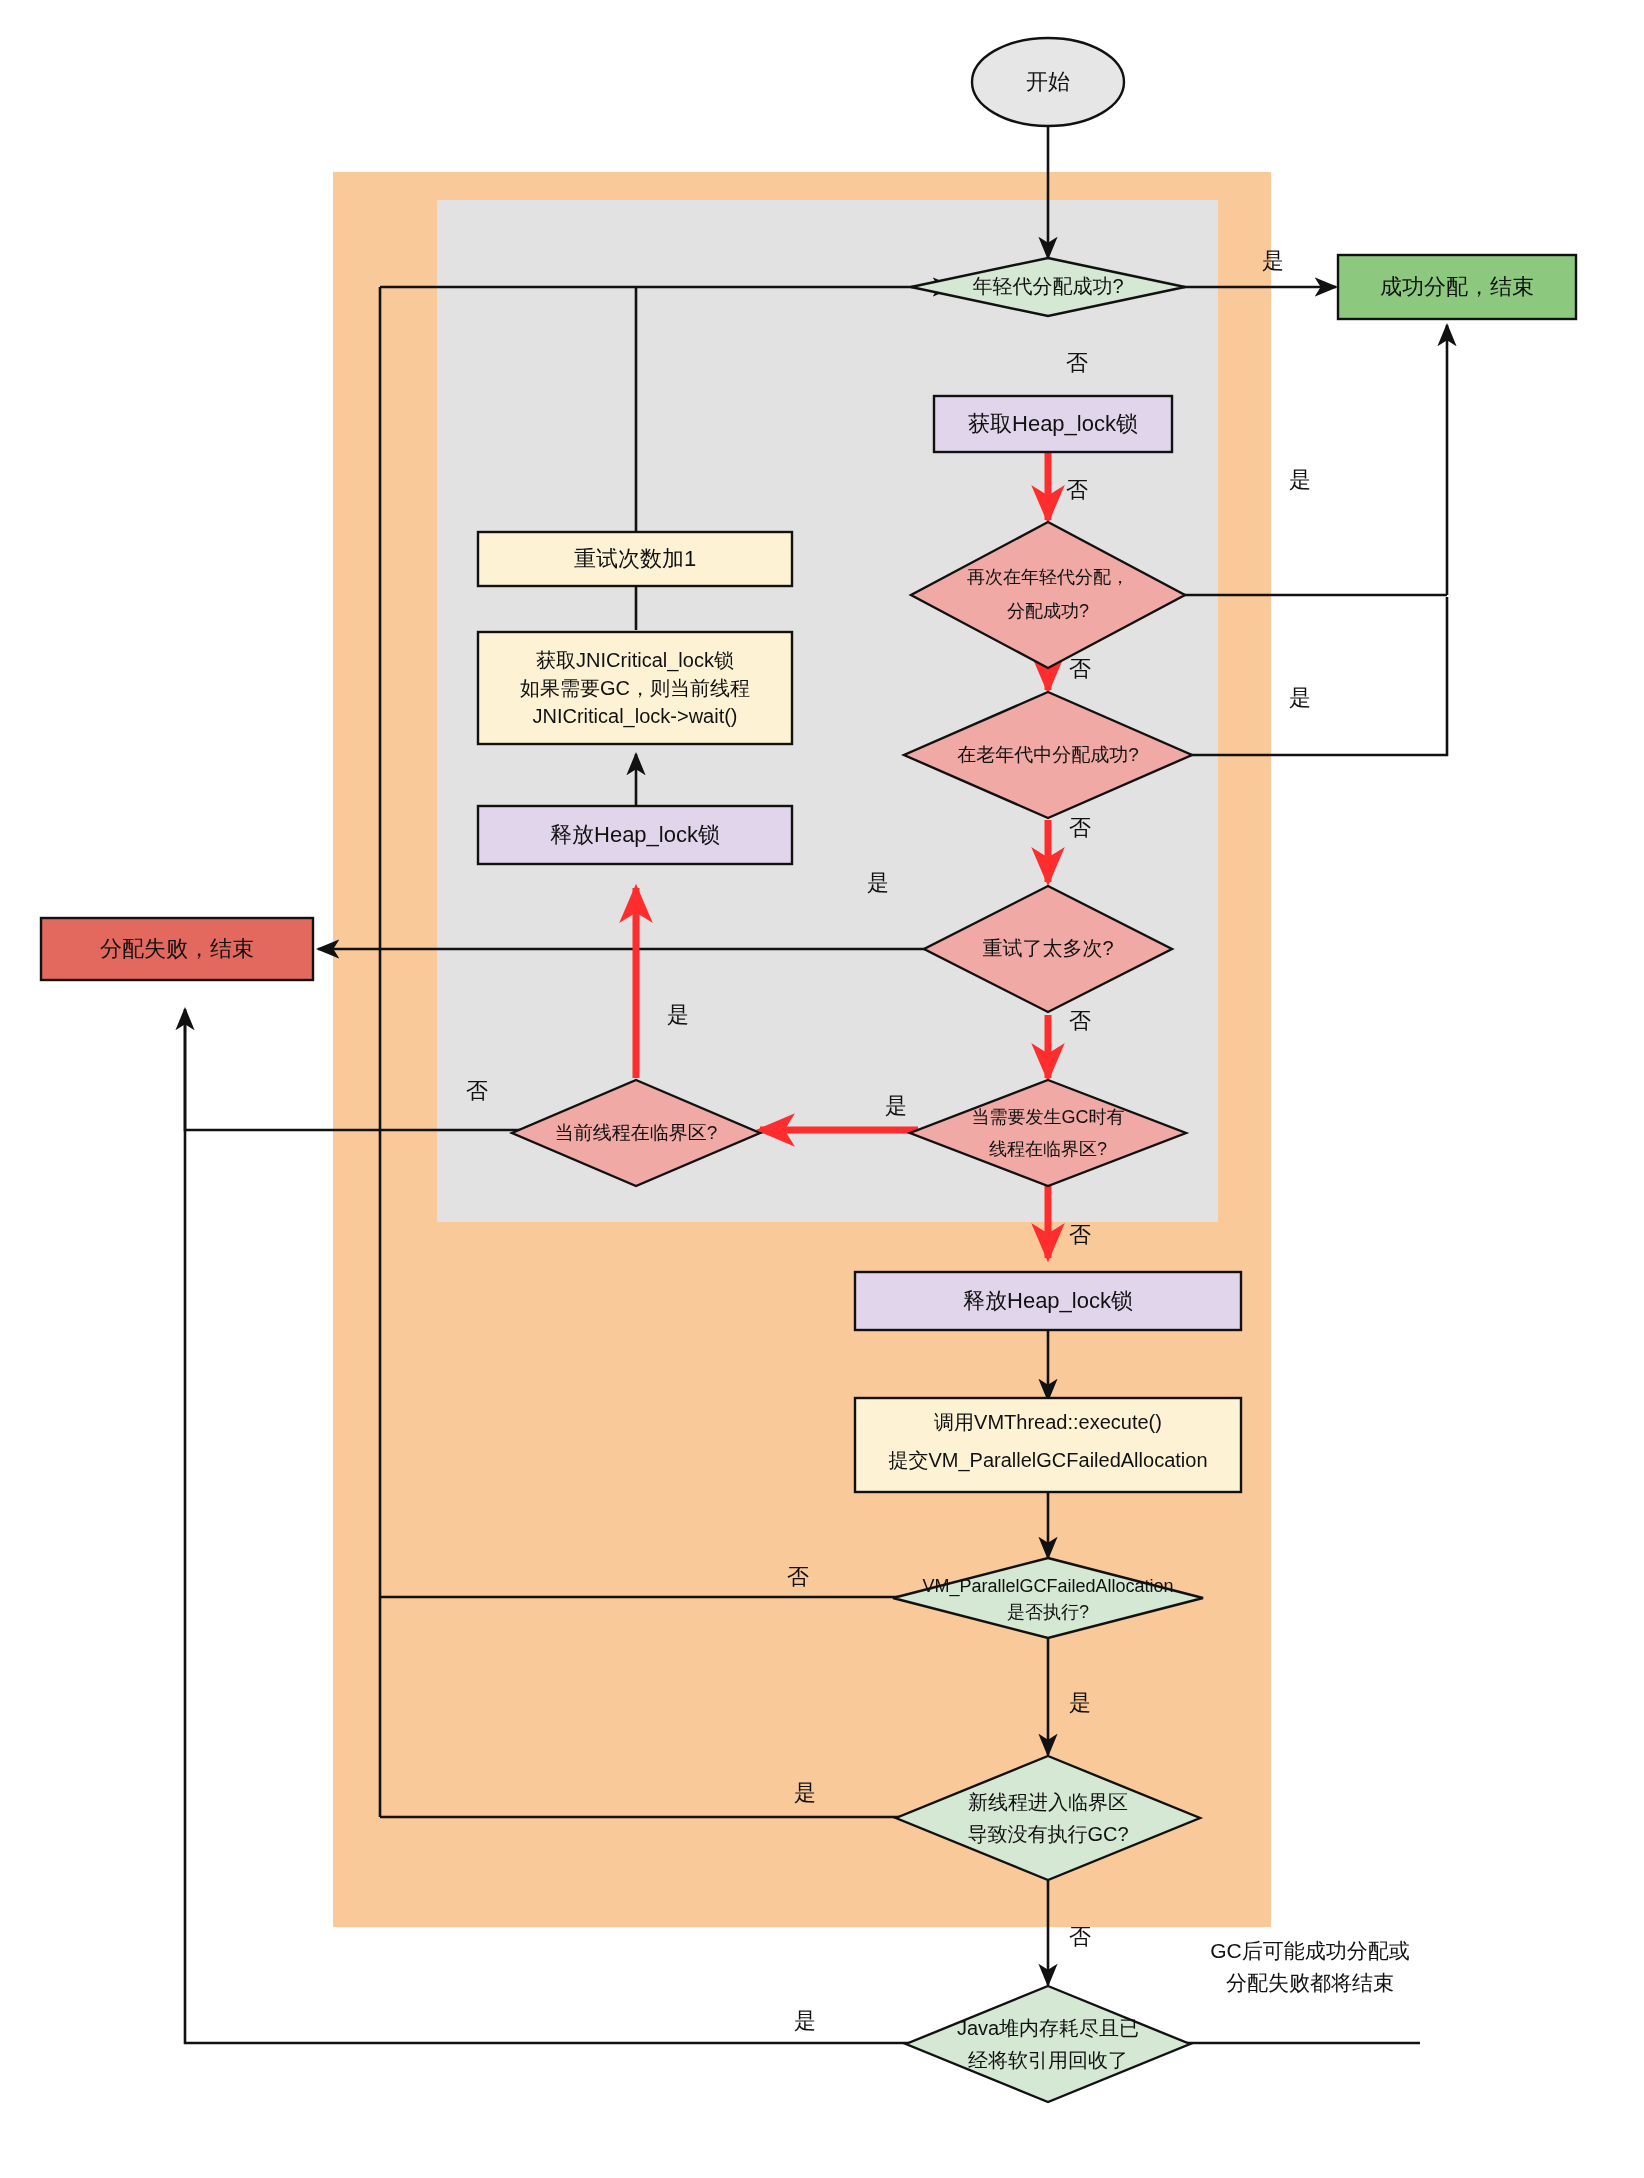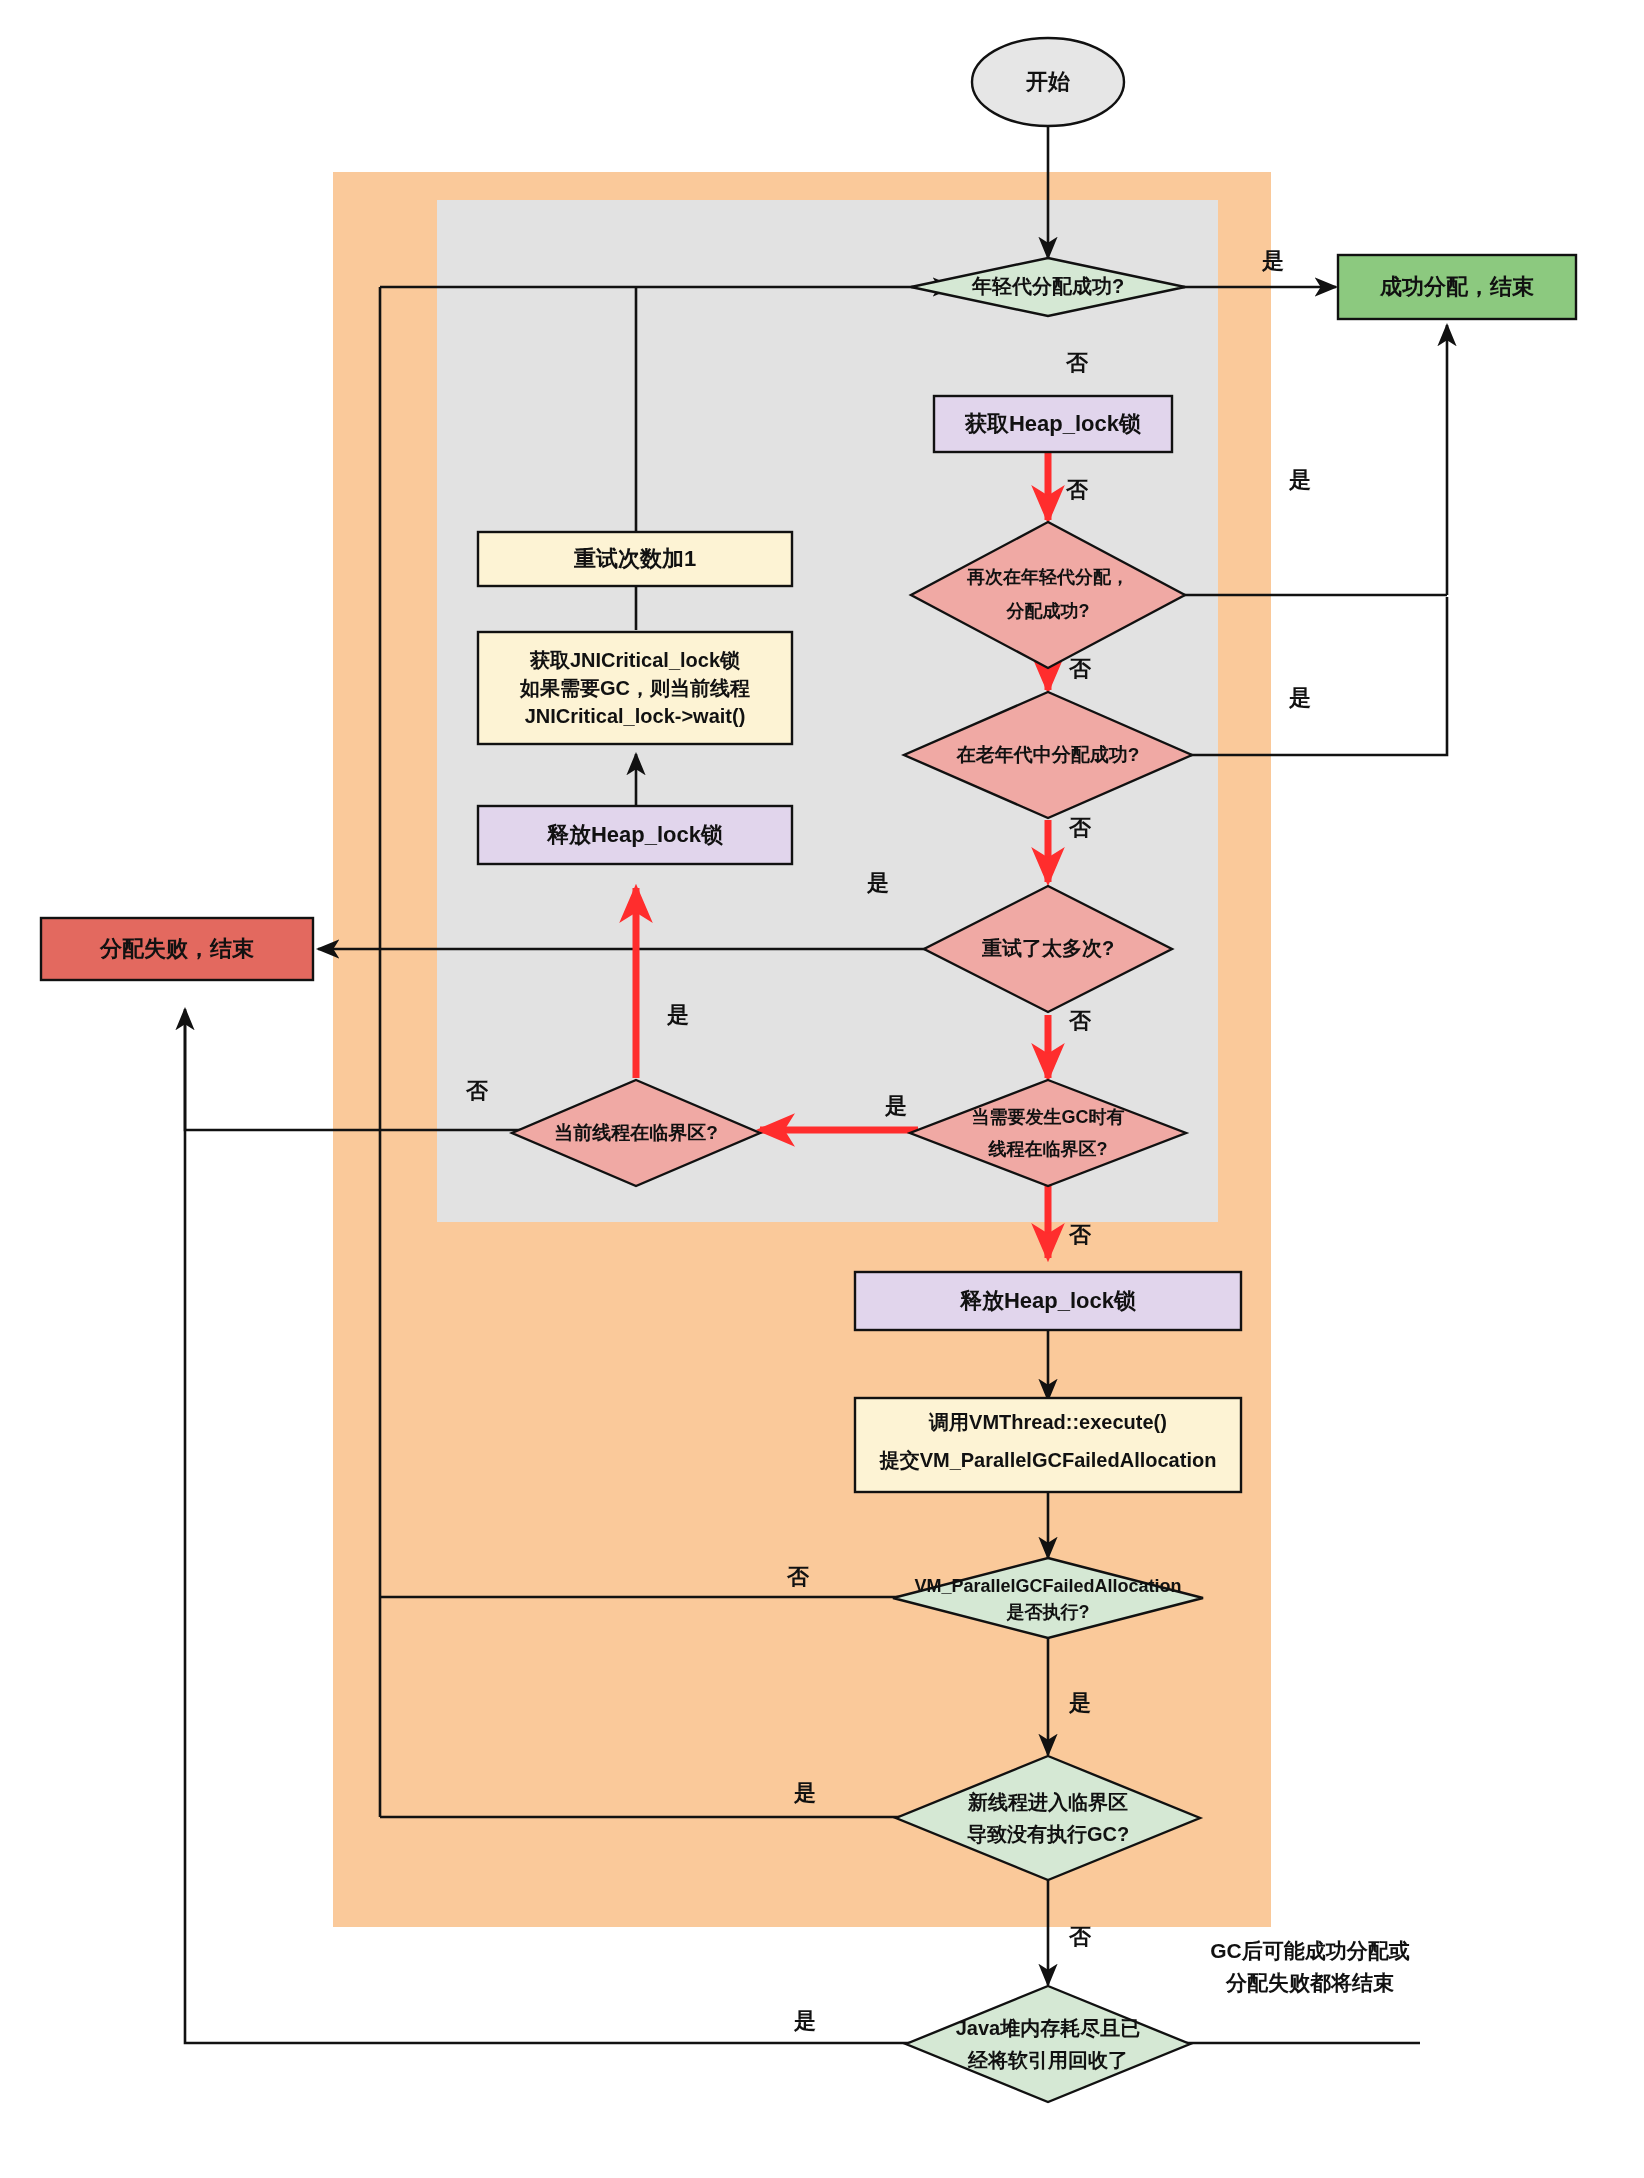--- a/index.html
+++ b/index.html
@@ -1,17 +1,17 @@
 <!DOCTYPE html>
 <html><head>
 <meta charset="utf-8">
 <style>
   html,body{margin:0;padding:0;background:#ffffff;}
   body{font-family:"Liberation Sans","DejaVu Sans",sans-serif;}
-  #stage{position:relative;width:1596px;height:2178px;background:#fff;overflow:hidden;font-weight:bold;}
+  #stage{position:relative;width:1596px;height:2178px;background:#fff;overflow:hidden;}
   svg{display:block;}
   .nodetext{font-family:"Liberation Sans","DejaVu Sans",sans-serif;fill:#111;text-anchor:middle;dominant-baseline:middle;}
   .t22{font-size:22px;}
   .t20{font-size:20px;}
   .t19{font-size:19px;}
   .t18{font-size:18px;}
   .edgelabel{font-family:"Liberation Sans","DejaVu Sans",sans-serif;font-size:22px;fill:#111;text-anchor:middle;}
   .note{font-family:"Liberation Sans","DejaVu Sans",sans-serif;font-size:21px;fill:#111;text-anchor:middle;}
   .shape{stroke:#111;stroke-width:2.4;}
   .lane{stroke:none;}

